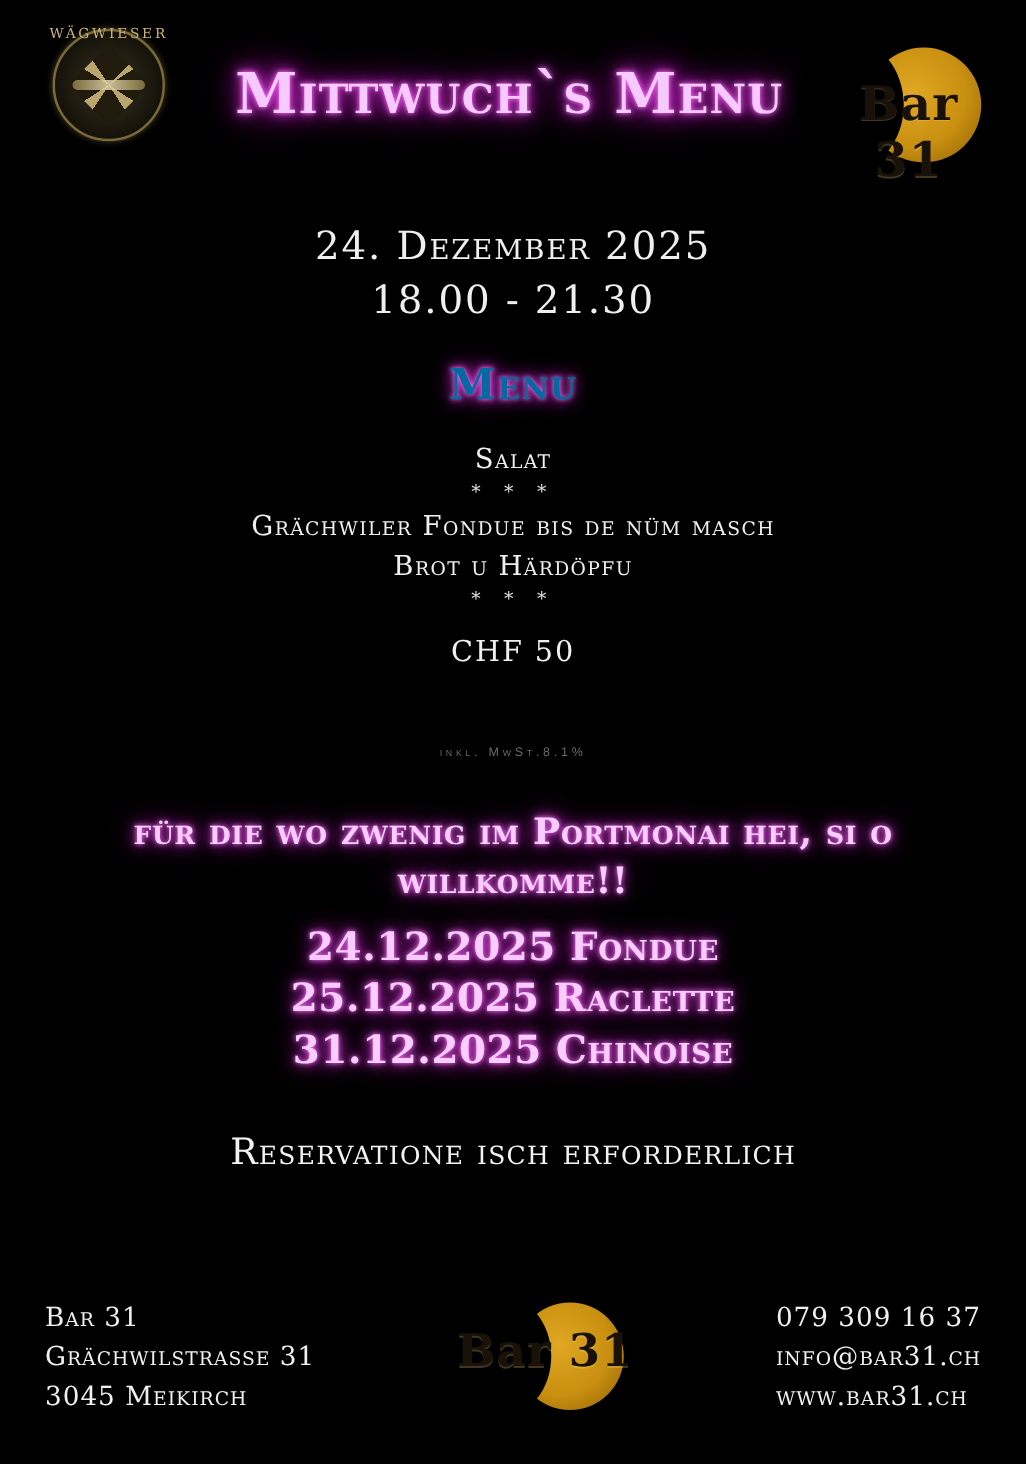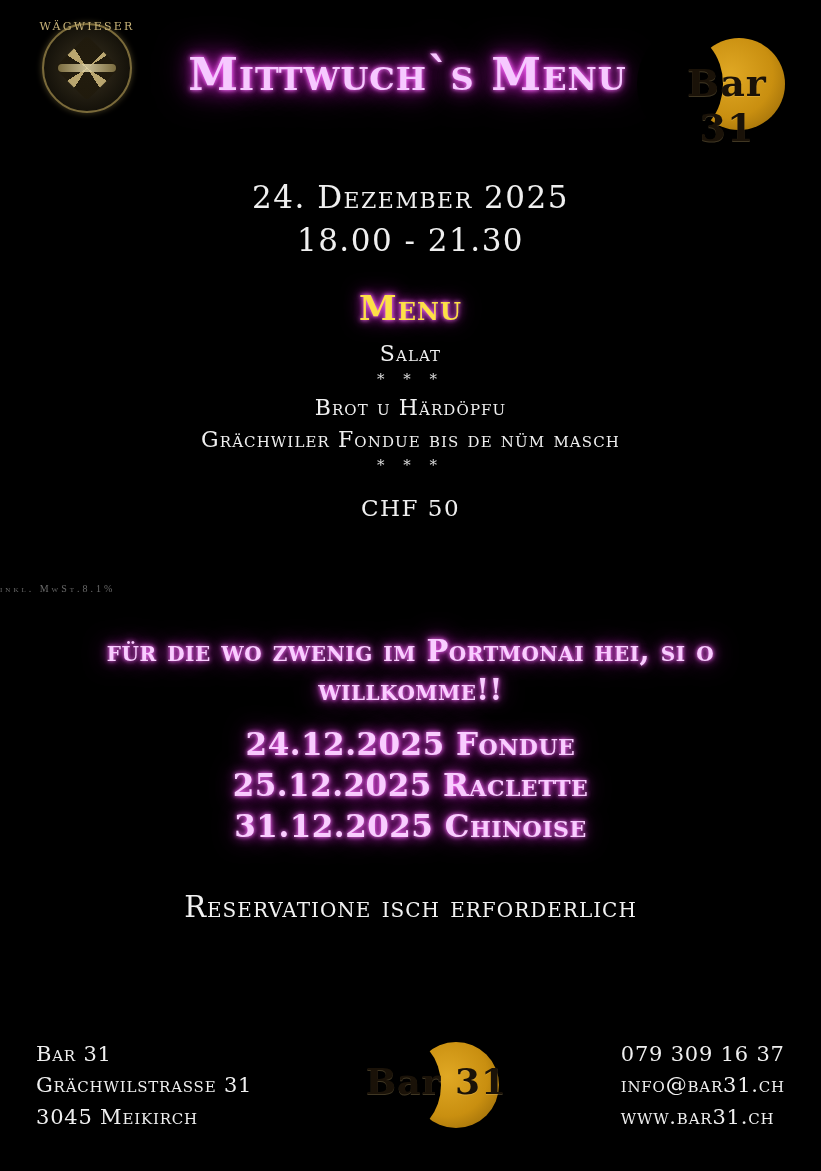--- a/index.html
+++ b/index.html
@@ -157,26 +157,26 @@
   .menu-block {
     margin-top: 26px;
     text-align: center;
   }
   .menu-heading {
     font-family: "DejaVu Serif", serif;
     font-variant: small-caps;
     font-weight: bold;
     font-size: 34px;
     letter-spacing: 1px;
-    color: #fde047;
+    color: #0369a1;
     text-shadow:
       0 0 4px #ff78ff,
       0 0 10px #e23ce2,
       0 0 20px #a810a8;
-    margin-bottom: 10px;
+    margin-bottom: 24px;
   }
   .menu-item {
     font-family: "DejaVu Serif", serif;
     font-variant: small-caps;
     font-size: 22px;
     letter-spacing: 1.1px;
     color: #efefef;
     line-height: 1.42;
   }
   .sep {
@@ -190,22 +190,22 @@
   .price {
     margin-top: 20px;
     font-family: "DejaVu Serif", serif;
     font-variant: small-caps;
     font-size: 23px;
     letter-spacing: 1.5px;
     color: #efefef;
   }
   .vat {
     margin-top: 62px;
-    text-align: left;
-    font-family: Liberation Serif, serif;
+    text-align: center;
+    font-family: Liberation Sans, sans-serif;
     font-variant: small-caps;
     font-size: 10px;
     letter-spacing: 3px;
     color: #6a6a6a;
   }
 
   
   .welcome {
     margin-top: 38px;
     padding: 0 44px;
@@ -325,22 +325,22 @@
 
   <div class="date-block">
     <div class="date-line">24. Dezember 2025</div>
     <div class="date-line">18.00 - 21.30</div>
   </div>
 
   <div class="menu-block">
     <div class="menu-heading">Menu</div>
     <div class="menu-item">Salat</div>
     <div class="sep">* * *</div>
+    <div class="menu-item">Grächwiler Fondue bis de nüm masch</div>
     <div class="menu-item">Brot u Härdöpfu</div>
-    <div class="menu-item">Grächwiler Fondue bis de nüm masch</div>
     <div class="sep">* * *</div>
     <div class="price">CHF 50</div>
   </div>
 
   <div class="vat">inkl. MwSt.8.1%</div>
 
   <div class="welcome">für die wo zwenig im Portmonai hei, si o willkomme!!</div>
 
   <div class="dates">
     <div class="date-entry">24.12.2025 Fondue</div>

